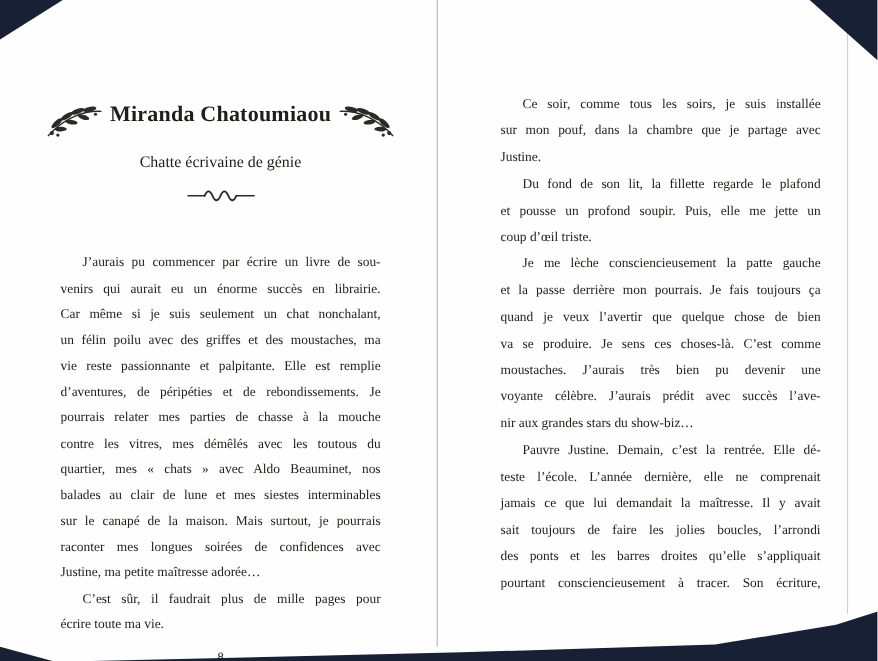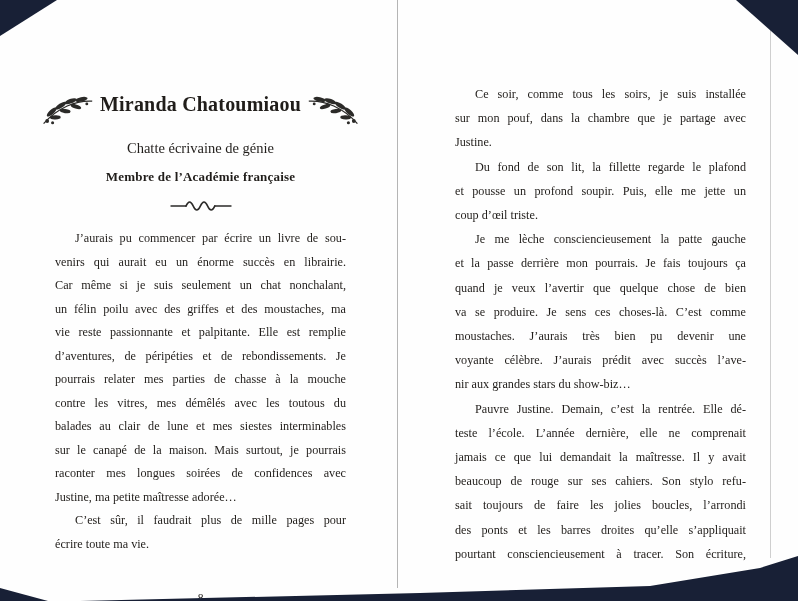--- a/index.html
+++ b/index.html
@@ -106,36 +106,36 @@
       <div class="title-row">
         <svg class="branch" viewBox="0 0 60 42" aria-hidden="true">
             <use href="#olive-branch"></use>
           </svg>
         <div class="title">Miranda Chatoumiaou</div>
         <svg class="branch flip" viewBox="0 0 60 42" aria-hidden="true">
             <use href="#olive-branch"></use>
           </svg>
       </div>
       <div class="subtitle">Chatte écrivaine de génie</div>
-      <div class="affiliation">Membre de l’Académie française</div>
       <svg class="divider" viewBox="0 0 64 14" aria-hidden="true">
         <path d="M2 7 H17" stroke="currentColor" stroke-width="1.4" stroke-linecap="round" fill="none"></path>
         <path d="M17 7 q3.6 -8 7.2 0 q3.6 8 7.2 0 q3.6 -8 7.2 0 q3.6 8 7.2 0" stroke="currentColor" stroke-width="1.7" fill="none" stroke-linecap="round"></path>
         <path d="M46 7 H62" stroke="currentColor" stroke-width="1.4" stroke-linecap="round" fill="none"></path>
       </svg>
     </div>
     <div class="body">
         <div class="line first">J’aurais pu commencer par écrire un livre de sou-</div>
         <div class="line">venirs qui aurait eu un énorme succès en librairie.</div>
         <div class="line">Car même si je suis seulement un chat nonchalant,</div>
         <div class="line">un félin poilu avec des griffes et des moustaches, ma</div>
         <div class="line">vie reste passionnante et palpitante. Elle est remplie</div>
         <div class="line">d’aventures, de péripéties et de rebondissements. Je</div>
         <div class="line">pourrais relater mes parties de chasse à la mouche</div>
         <div class="line">contre les vitres, mes démêlés avec les toutous du</div>
+        <div class="line">quartier, mes « chats » avec Aldo Beauminet, nos</div>
         <div class="line">balades au clair de lune et mes siestes interminables</div>
         <div class="line">sur le canapé de la maison. Mais surtout, je pourrais</div>
         <div class="line">raconter mes longues soirées de confidences avec</div>
         <div class="line end">Justine, ma petite maîtresse adorée…</div>
         <div class="line first">C’est sûr, il faudrait plus de mille pages pour</div>
         <div class="line end">écrire toute ma vie.</div>
       </div>
     <div class="pagenum">8</div>
   </div>
 
@@ -150,21 +150,20 @@
         <div class="line first">Je me lèche consciencieusement la patte gauche</div>
         <div class="line">et la passe derrière mon pourrais. Je fais toujours ça</div>
         <div class="line">quand je veux l’avertir que quelque chose de bien</div>
         <div class="line">va se produire. Je sens ces choses-là. C’est comme</div>
         <div class="line">moustaches. J’aurais très bien pu devenir une</div>
         <div class="line">voyante célèbre. J’aurais prédit avec succès l’ave-</div>
         <div class="line end">nir aux grandes stars du show-biz…</div>
         <div class="line first">Pauvre Justine. Demain, c’est la rentrée. Elle dé-</div>
         <div class="line">teste l’école. L’année dernière, elle ne comprenait</div>
         <div class="line">jamais ce que lui demandait la maîtresse. Il y avait</div>
-        <div class="line">beaucoup de rouge sur ses cahiers. Son stylo refu-</div>
         <div class="line">sait toujours de faire les jolies boucles, l’arrondi</div>
         <div class="line">des ponts et les barres droites qu’elle s’appliquait</div>
         <div class="line">pourtant consciencieusement à tracer. Son écriture,</div>
       </div>
     <div class="pagenum">9</div>
   </div>
 
   <svg class="overlay-svg" viewBox="0 0 798 601" aria-hidden="true">
     <polygon points="0,0 57,0 0,36" style="fill:var(--corner-dark,#182036)"></polygon>
     <polygon points="736,0 798,0 798,55" style="fill:var(--corner-dark,#182036)"></polygon>

